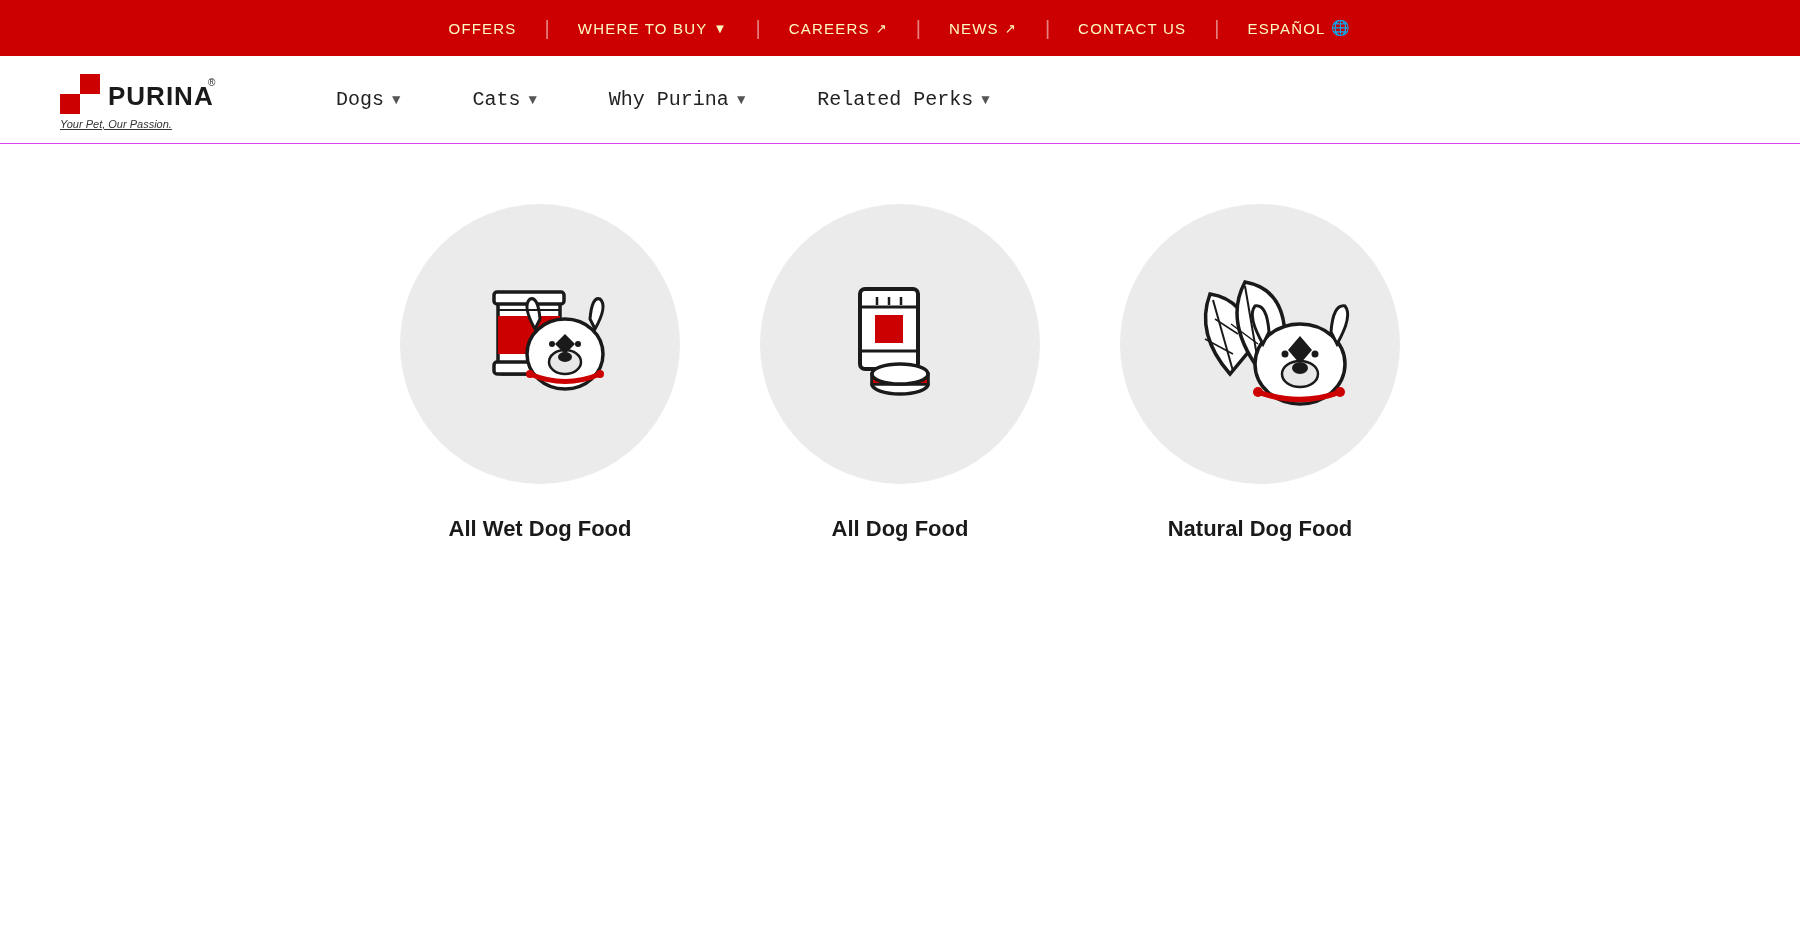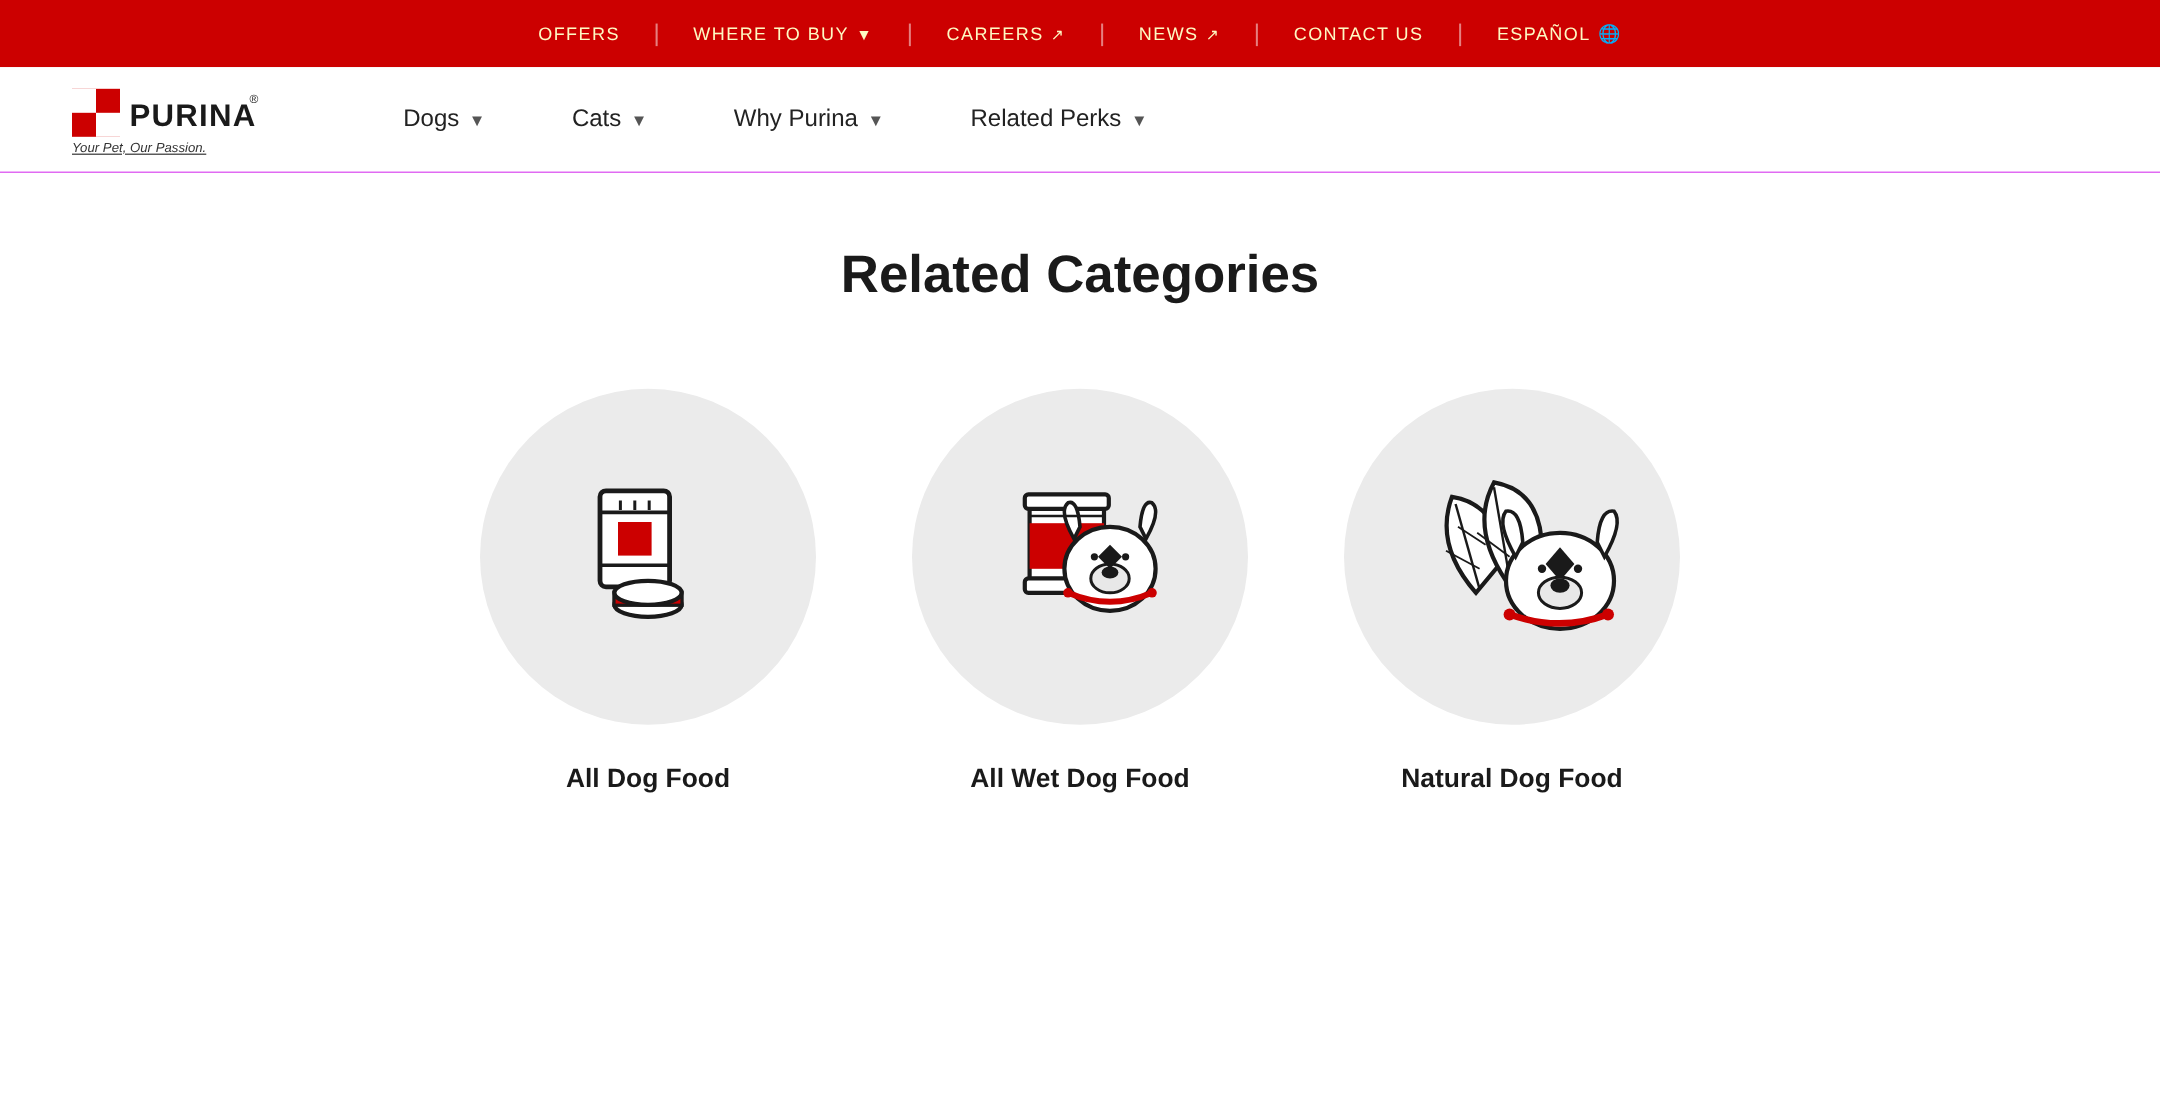--- a/index.html
+++ b/index.html
@@ -75,20 +75,21 @@
     }
     .nav-item {
       font-size: 20px;
       color: #222;
       cursor: pointer;
       padding: 0 36px;
       display: flex;
       align-items: center;
       gap: 8px;
       font-weight: 400;
+      font-family: Liberation Mono, monospace;
     }
     .nav-chevron { font-size: 14px; color: #555; }
     .nav-actions {
       display: flex;
       align-items: center;
       gap: 16px;
       margin-left: auto;
     }
     .search-btn {
       width: 48px;
@@ -221,23 +222,58 @@
     </div>
     <div class="nav-item">
       <span>Related Perks</span>
       <span class="nav-chevron">▼</span>
     </div>
   </div>
 
 </nav>
 
 <main class="main-content">
-  <h2 class="section-title">Related Categories</h2>
 
   <div class="categories-row">
+
+    <div class="category-item">
+      <div class="category-circle">
+        <svg width="200" height="200" viewBox="0 0 200 200" fill="none" xmlns="http://www.w3.org/2000/svg">
+
+          <rect x="58" y="52" width="62" height="78" rx="4" fill="white" stroke="#1a1a1a" stroke-width="3.5"></rect>
+
+          <rect x="58" y="72" width="62" height="38" fill="#cc0000"></rect>
+
+          <rect x="54" y="48" width="70" height="12" rx="3" fill="white" stroke="#1a1a1a" stroke-width="3.5"></rect>
+          <rect x="54" y="118" width="70" height="12" rx="3" fill="white" stroke="#1a1a1a" stroke-width="3.5"></rect>
+
+          <ellipse cx="125" cy="110" rx="38" ry="35" fill="white" stroke="#1a1a1a" stroke-width="3.5"></ellipse>
+
+          <path d="M95 85 Q82 62 90 55 Q98 52 100 75Z" fill="white" stroke="#1a1a1a" stroke-width="3"></path>
+          <path d="M155 85 Q168 62 160 55 Q152 52 150 75Z" fill="white" stroke="#1a1a1a" stroke-width="3"></path>
+
+          <ellipse cx="125" cy="118" rx="16" ry="12" fill="#e8e8e8" stroke="#1a1a1a" stroke-width="2.5"></ellipse>
+
+          <ellipse cx="125" cy="113" rx="7" ry="5" fill="#1a1a1a"></ellipse>
+
+          <path d="M125 90 L135 100 L125 110 L115 100Z" fill="#1a1a1a"></path>
+
+          <circle cx="112" cy="100" r="3" fill="#1a1a1a"></circle>
+          <circle cx="138" cy="100" r="3" fill="#1a1a1a"></circle>
+
+          <path d="M90 130 Q125 145 160 130" stroke="#cc0000" stroke-width="5" stroke-linecap="round" fill="none"></path>
+
+          <circle cx="90" cy="130" r="4" fill="#cc0000"></circle>
+          <circle cx="160" cy="130" r="4" fill="#cc0000"></circle>
+
+          <line x1="58" y1="66" x2="120" y2="66" stroke="#1a1a1a" stroke-width="2"></line>
+        </svg>
+      </div>
+      <span class="category-label">All Wet Dog Food</span>
+    </div>
 
     <div class="category-item">
       <div class="category-circle">
         <svg width="190" height="190" viewBox="0 0 190 190" fill="none" xmlns="http://www.w3.org/2000/svg">
 
           <rect x="55" y="40" width="58" height="80" rx="5" stroke="#1a1a1a" stroke-width="4" fill="white"></rect>
           <line x1="55" y1="58" x2="113" y2="58" stroke="#1a1a1a" stroke-width="3"></line>
           <line x1="55" y1="102" x2="113" y2="102" stroke="#1a1a1a" stroke-width="3"></line>
 
           <rect x="70" y="66" width="28" height="28" fill="#cc0000"></rect>
@@ -252,56 +288,20 @@
           <line x1="72" y1="48" x2="72" y2="56" stroke="#1a1a1a" stroke-width="2.5"></line>
           <line x1="84" y1="48" x2="84" y2="56" stroke="#1a1a1a" stroke-width="2.5"></line>
           <line x1="96" y1="48" x2="96" y2="56" stroke="#1a1a1a" stroke-width="2.5"></line>
         </svg>
       </div>
       <span class="category-label">All Dog Food</span>
     </div>
 
     <div class="category-item">
       <div class="category-circle">
-        <svg width="200" height="200" viewBox="0 0 200 200" fill="none" xmlns="http://www.w3.org/2000/svg">
-
-          <rect x="58" y="52" width="62" height="78" rx="4" fill="white" stroke="#1a1a1a" stroke-width="3.5"></rect>
-
-          <rect x="58" y="72" width="62" height="38" fill="#cc0000"></rect>
-
-          <rect x="54" y="48" width="70" height="12" rx="3" fill="white" stroke="#1a1a1a" stroke-width="3.5"></rect>
-          <rect x="54" y="118" width="70" height="12" rx="3" fill="white" stroke="#1a1a1a" stroke-width="3.5"></rect>
-
-          <ellipse cx="125" cy="110" rx="38" ry="35" fill="white" stroke="#1a1a1a" stroke-width="3.5"></ellipse>
-
-          <path d="M95 85 Q82 62 90 55 Q98 52 100 75Z" fill="white" stroke="#1a1a1a" stroke-width="3"></path>
-          <path d="M155 85 Q168 62 160 55 Q152 52 150 75Z" fill="white" stroke="#1a1a1a" stroke-width="3"></path>
-
-          <ellipse cx="125" cy="118" rx="16" ry="12" fill="#e8e8e8" stroke="#1a1a1a" stroke-width="2.5"></ellipse>
-
-          <ellipse cx="125" cy="113" rx="7" ry="5" fill="#1a1a1a"></ellipse>
-
-          <path d="M125 90 L135 100 L125 110 L115 100Z" fill="#1a1a1a"></path>
-
-          <circle cx="112" cy="100" r="3" fill="#1a1a1a"></circle>
-          <circle cx="138" cy="100" r="3" fill="#1a1a1a"></circle>
-
-          <path d="M90 130 Q125 145 160 130" stroke="#cc0000" stroke-width="5" stroke-linecap="round" fill="none"></path>
-
-          <circle cx="90" cy="130" r="4" fill="#cc0000"></circle>
-          <circle cx="160" cy="130" r="4" fill="#cc0000"></circle>
-
-          <line x1="58" y1="66" x2="120" y2="66" stroke="#1a1a1a" stroke-width="2"></line>
-        </svg>
-      </div>
-      <span class="category-label">All Wet Dog Food</span>
-    </div>
-
-    <div class="category-item">
-      <div class="category-circle">
         <svg width="210" height="200" viewBox="0 0 210 200" fill="none" xmlns="http://www.w3.org/2000/svg">
 
           <path d="M75 130 Q40 90 55 50 Q90 55 100 100Z" fill="white" stroke="#1a1a1a" stroke-width="3.5"></path>
 
           <line x1="78" y1="127" x2="58" y2="56" stroke="#1a1a1a" stroke-width="2"></line>
           <line x1="78" y1="110" x2="50" y2="95" stroke="#1a1a1a" stroke-width="1.5"></line>
           <line x1="83" y1="90" x2="60" y2="75" stroke="#1a1a1a" stroke-width="1.5"></line>
 
           <path d="M100 120 Q70 75 90 38 Q130 45 130 95Z" fill="white" stroke="#1a1a1a" stroke-width="3.5"></path>
 

